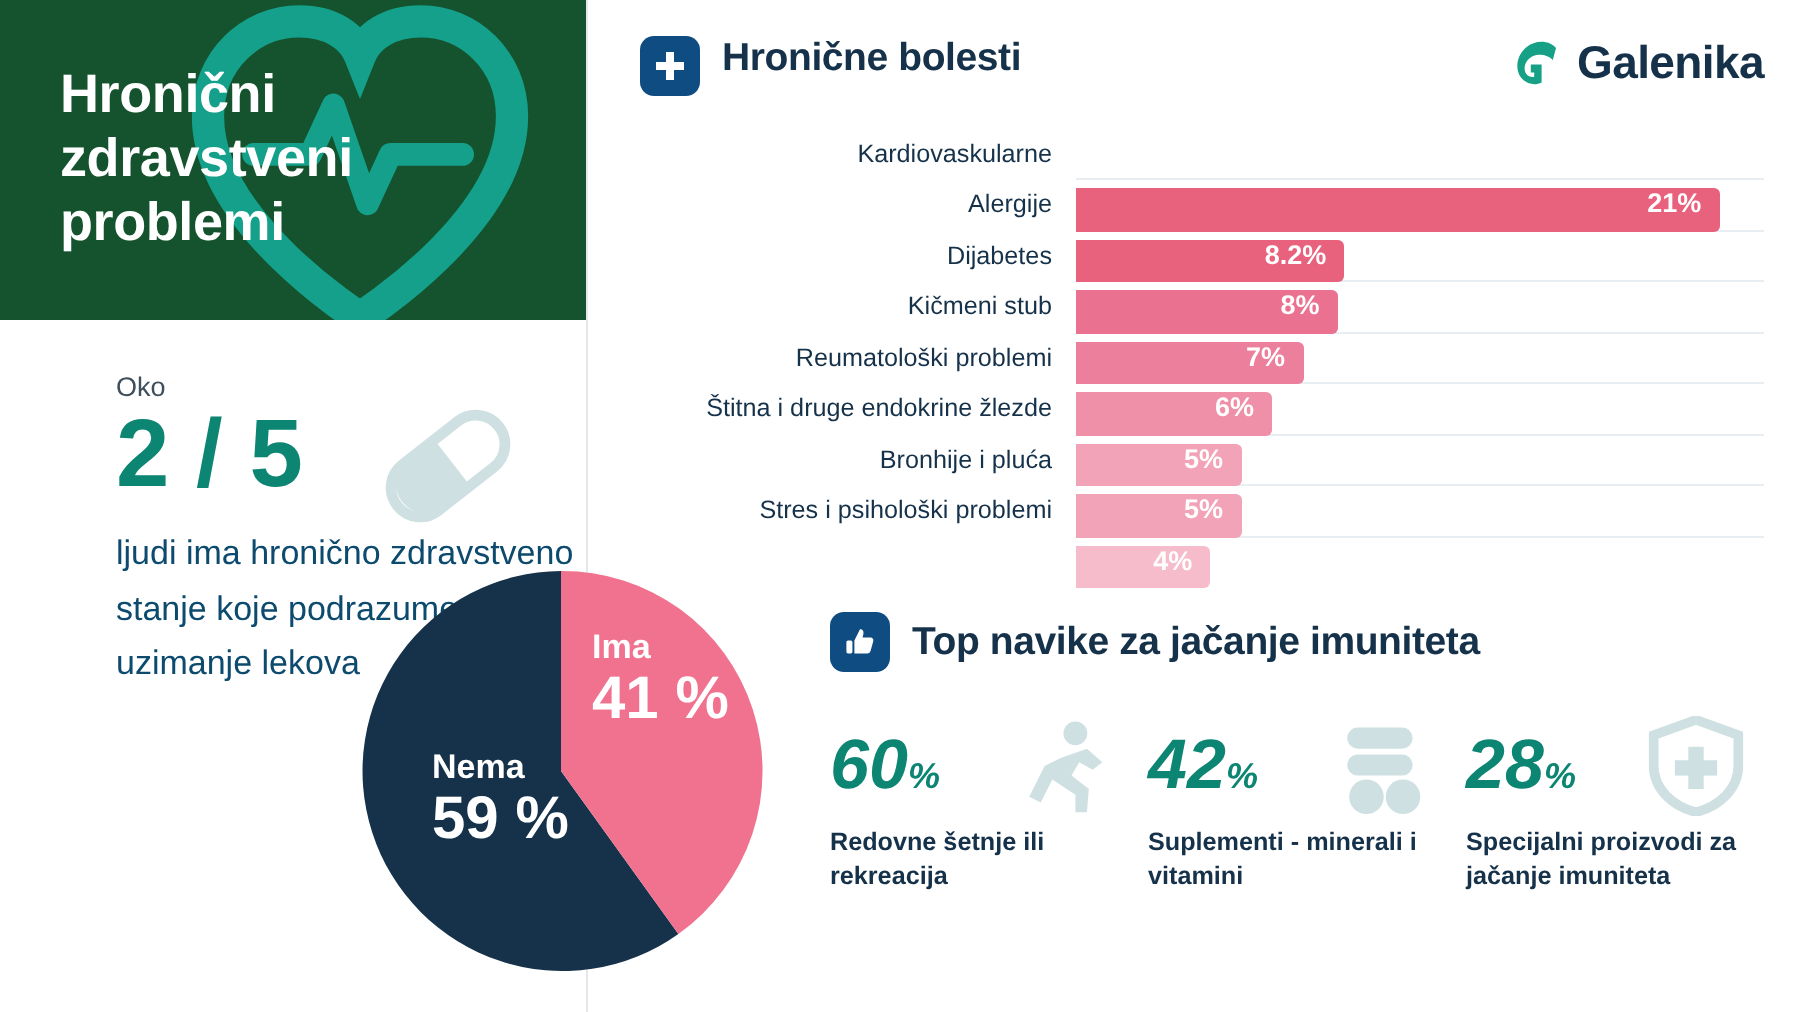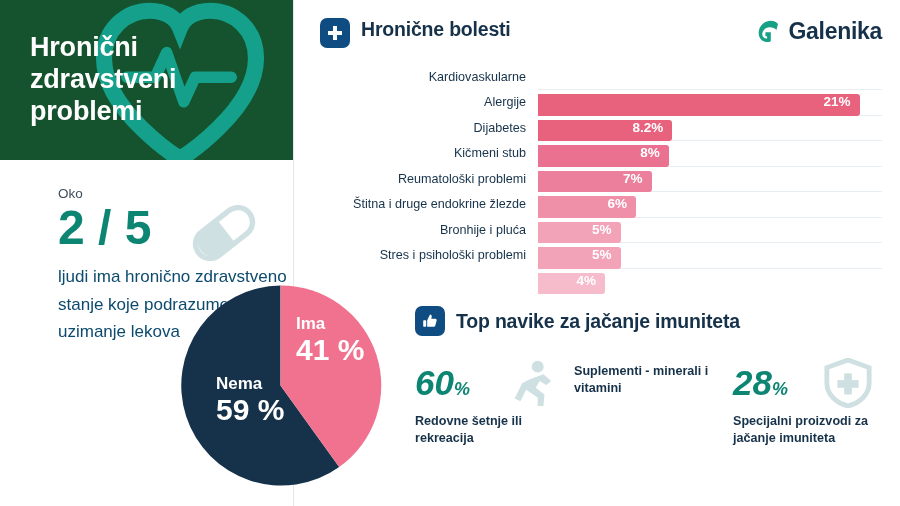--- a/index.html
+++ b/index.html
@@ -400,20 +400,29 @@
           <svg class="habit-ico" viewBox="0 0 60 52">
             <circle cx="38" cy="9" r="6.2" fill="#cfe0e2"></circle>
             <path d="M30 22 L44 17 L52 24 L47 28 L40 24 L36 31 L45 38 L44 50 L38 50 L38 41 L26 33 L20 45 L14 42 L22 26 Z" fill="#cfe0e2"></path>
           </svg>
           <span class="habit-num"><span>60</span><span class="pct">%</span></span>
         </div>
         <div class="habit-cap">Redovne šetnje ili rekreacija</div>
       </div>
 
       <div class="habit">
+        <div class="habit-num-row">
+          <svg class="habit-ico" viewBox="0 0 60 52">
+            <rect x="14" y="6" width="34" height="11" rx="5.5" fill="#cfe0e2"></rect>
+            <rect x="14" y="20" width="34" height="11" rx="5.5" fill="#cfe0e2"></rect>
+            <circle cx="24" cy="42" r="9" fill="#cfe0e2"></circle>
+            <circle cx="43" cy="42" r="9" fill="#cfe0e2"></circle>
+          </svg>
+          <span class="habit-num"><span>42</span><span class="pct">%</span></span>
+        </div>
         <div class="habit-cap">Suplementi - minerali i vitamini</div>
       </div>
 
       <div class="habit">
         <div class="habit-num-row">
           <svg class="habit-ico" viewBox="0 0 60 52">
             <path d="M30 2 L52 10 L52 26 C52 38 42 47 30 50 C18 47 8 38 8 26 L8 10 Z" fill="none" stroke="#cfe0e2" stroke-width="5"></path>
             <rect x="26" y="16" width="8" height="22" fill="#cfe0e2"></rect>
             <rect x="19" y="23" width="22" height="8" fill="#cfe0e2"></rect>
           </svg>

